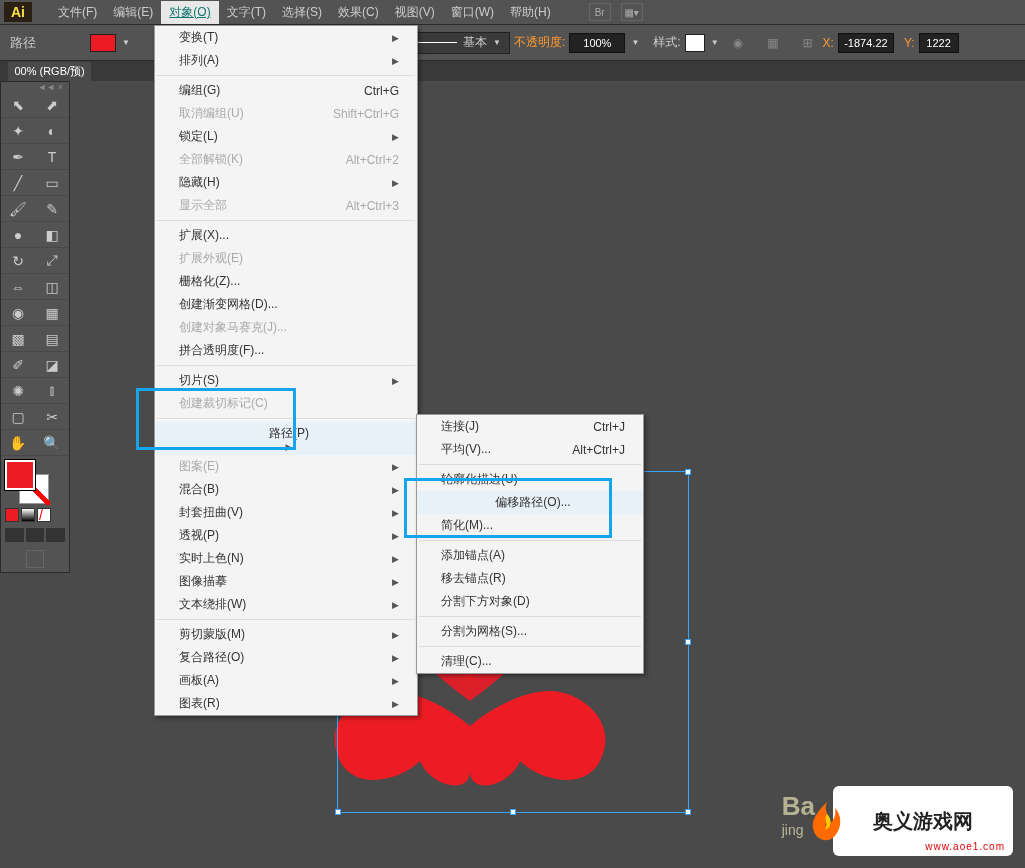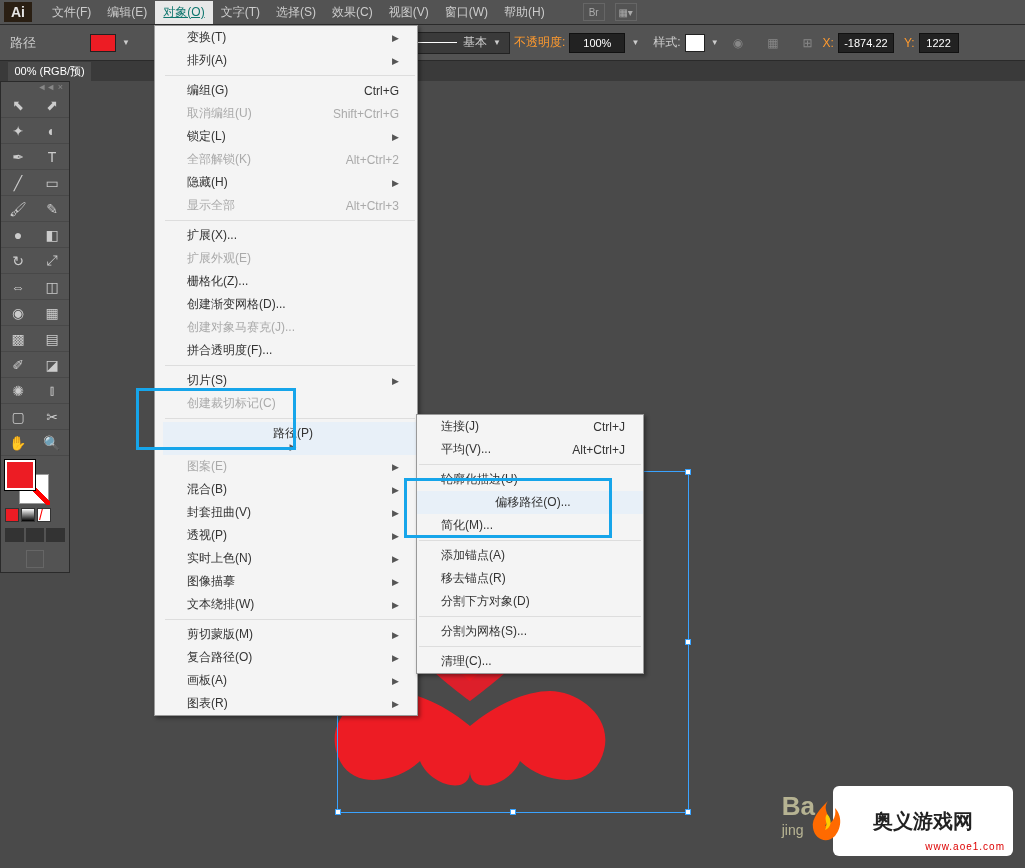--- a/index.html
+++ b/index.html
@@ -1,20 +1,20 @@
 <!DOCTYPE html>
 <html><head>
 <meta charset="utf-8">
 <style>
 * { margin: 0; padding: 0; box-sizing: border-box; font-family: "Microsoft YaHei", Arial, sans-serif; }
 body { background: #4a4a4a; width: 1025px; height: 868px; overflow: hidden; position: relative; }
 
 
 .menubar { height: 25px; background: #535353; display: flex; align-items: center; padding-left: 4px; border-bottom: 1px solid #2a2a2a; }
-.app-logo { width: 28px; height: 20px; background: #2a1f13; color: #e5e5e5; display: flex; align-items: center; justify-content: center; font-weight: bold; font-size: 14px; margin-right: 12px; }
+.app-logo { width: 28px; height: 20px; background: #2a1f13; color: #fde047; display: flex; align-items: center; justify-content: center; font-weight: bold; font-size: 14px; margin-right: 18px; }
 .menu-item { color: #ccc; font-size: 12px; padding: 3px 8px; cursor: default; }
 .menu-item.active { background: #e8e8e8; color: #0f766e; text-decoration: underline; }
 .menubar-right { margin-left: 30px; display:flex; align-items:center; gap:10px; }
 .mb-icon { width:22px; height:18px; border:1px solid #666; display:inline-flex; align-items:center; justify-content:center; color:#aaa; font-size:10px; }
 
 
 .controlbar { height: 36px; background: #535353; display: flex; align-items: center; padding: 0 4px; border-bottom: 1px solid #2a2a2a; font-size:12px; color:#ccc; gap:4px; }
 .cb-left { display:flex; align-items:center; gap:4px; }
 .cb-label { font-size: 13px; color: #ccc; padding: 0 6px; }
 .swatch { width: 26px; height: 18px; border: 1px solid #222; }
@@ -42,21 +42,21 @@
 .mini-row { display:flex; gap:2px; margin-top:4px; }
 .mini-sw { width:14px; height:14px; border:1px solid #333; }
 
 
 .canvas { position:absolute; left:70px; top:81px; right:0; bottom:0; background:#4a4a4a; }
 .artwork { position:absolute; left:200px; top:300px; }
 .selection-box { position:absolute; left:267px; top:390px; width:352px; height:342px; border:1px solid #3aa3ff; }
 .sel-handle { position:absolute; width:6px; height:6px; background:#fff; border:1px solid #3aa3ff; }
 
 
-.dropdown { position:absolute; left:154px; top:25px; width:264px; background:#f4f4f4; border:1px solid #999; box-shadow:2px 2px 4px rgba(0,0,0,.4); font-size:12px;padding-left:8px; }
+.dropdown { position:absolute; left:154px; top:25px; width:264px; background:#f4f4f4; border:1px solid #999; box-shadow:2px 2px 4px rgba(0,0,0,.4); font-size:12px; }
 .dd-item { display:flex; justify-content:space-between; align-items:center; padding:3px 18px 3px 24px; color:#333; position:relative; }
 .dd-item.disabled { color:#aaa; }
 .dd-item.hover { background:#e8f0f8;flex-direction:column; }
 .dd-item .arrow { font-size:9px; color:#555; }
 .dd-sep { height:1px; background:#ddd; margin:3px 2px; }
 .highlight-box1 { position:absolute; left:136px; top:388px; width:160px; height:62px; border:3px solid #16a5ea; pointer-events:none; z-index:50; }
 
 
 .submenu { position:absolute; left:416px; top:414px; width:228px; background:#f4f4f4; border:1px solid #999; box-shadow:2px 2px 4px rgba(0,0,0,.4); font-size:12px; z-index:30; }
 .highlight-box2 { position:absolute; left:404px; top:478px; width:208px; height:60px; border:3px solid #16a5ea; pointer-events:none; z-index:50; }

